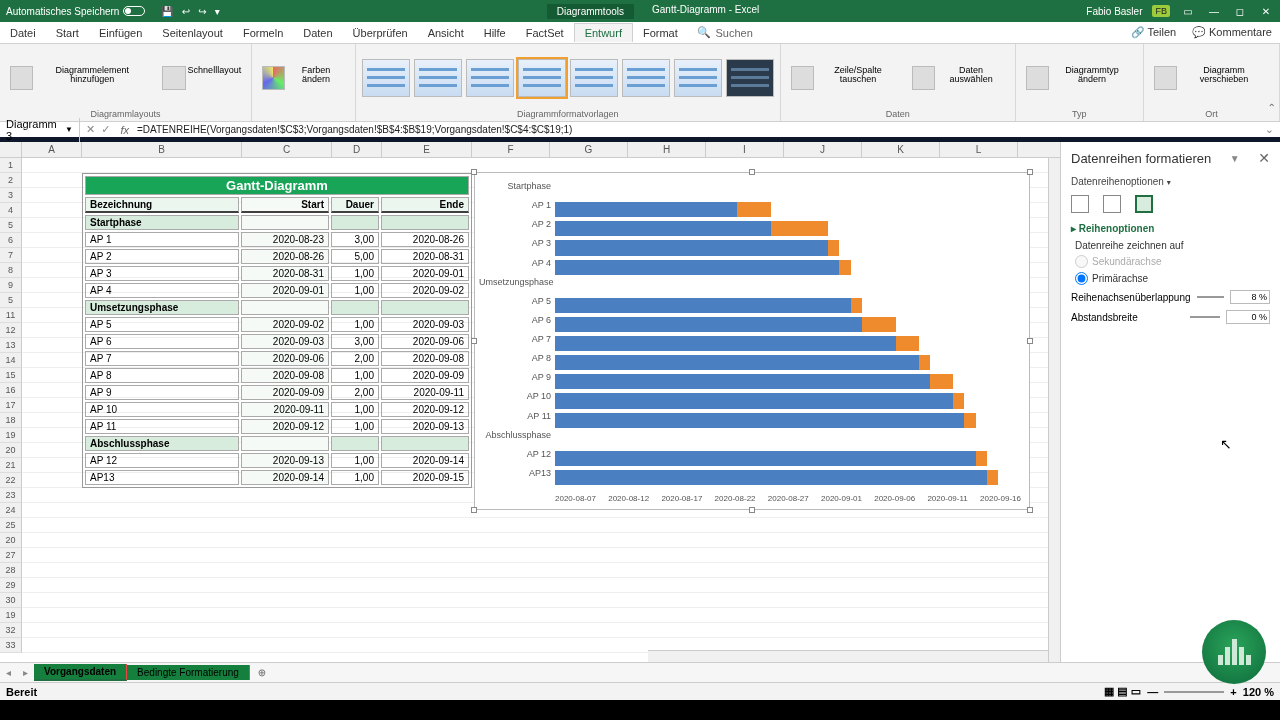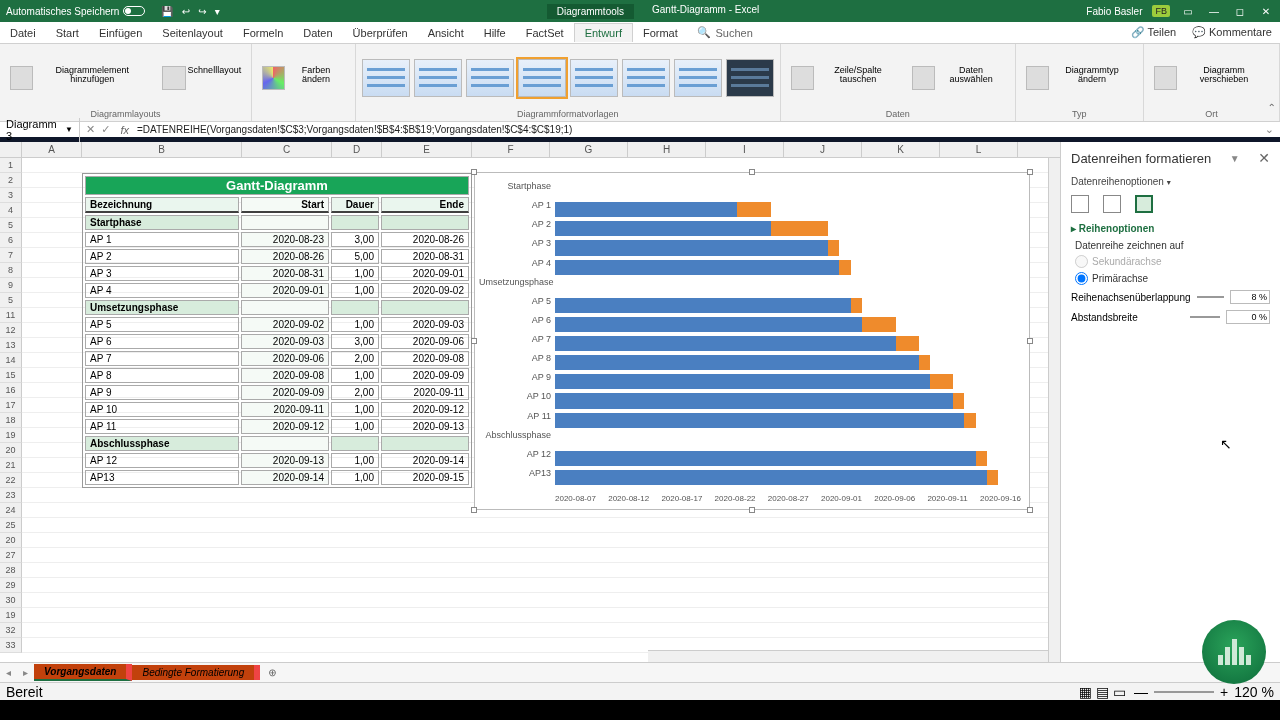--- a/index.html
+++ b/index.html
@@ -111,26 +111,26 @@
 .pane .section { padding: 4px 10px; color: #1e6f41; font-weight: bold; font-size: 10px; }
 .pane .opt { padding: 2px 14px; display: flex; align-items: center; gap: 4px; color: #333; }
 .pane .sliderrow { display: flex; align-items: center; gap: 6px; padding: 3px 10px; }
 .pane .sliderrow .lab { flex: 1; }
 .pane .slider { width: 30px; height: 2px; background: #999; position: relative; }
 .pane .valbox { width: 44px; border: 1px solid #bbb; padding: 1px 2px; text-align: right; font-size: 9px; }
 
 
 .sheettabs { height: 20px; border-top: 1px solid #ccc; display: flex; align-items: center; font-size: 10px; background: #f6f6f6; }
 .sheettabs .nav { padding: 0 6px; color: #888; }
-.sheettab { padding: 2px 10px; border-right: 6px solid #ef4444; cursor: pointer; background: #c2410c; font-style: italic; }
+.sheettab { padding: 2px 10px; border-right: 1px solid #ef4444; cursor: pointer; background: #15803d; }
 .sheettab.active { border-bottom: 2px solid #1e6f41; font-weight: bold; }
 .addtab { padding: 0 8px; color: #666; cursor: pointer; }
 
 
-.status { height: 18px; background: #f3f3f3; border-top: 1px solid #ccc; display: flex; align-items: center; font-size: 14px; padding: 0 6px; }
+.status { height: 18px; background: #f3f3f3; border-top: 1px solid #ccc; display: flex; align-items: center; font-size: 11px; padding: 0 6px; font-weight: bold; }
 .status .spacer { flex: 1; }
 .status .zoom { display: flex; align-items: center; gap: 6px; }
 .zslider { width: 60px; height: 2px; background: #999; }
 
 .cursor { position: absolute; left: 1220px; top: 436px; font-size: 14px; color: #000; pointer-events: none; }
 .watermark { position: absolute; right: 14px; bottom: 36px; width: 64px; height: 64px; border-radius: 50%; background: radial-gradient(circle at 50% 40%, #2aa35a, #0d6b3a); display:flex; align-items:center; justify-content:center; }
 .watermark .bars { display:flex; gap:2px; align-items:flex-end; }
 .watermark .bars span { width:5px; background:#cfe9d7; }
 </style>
 </head>

